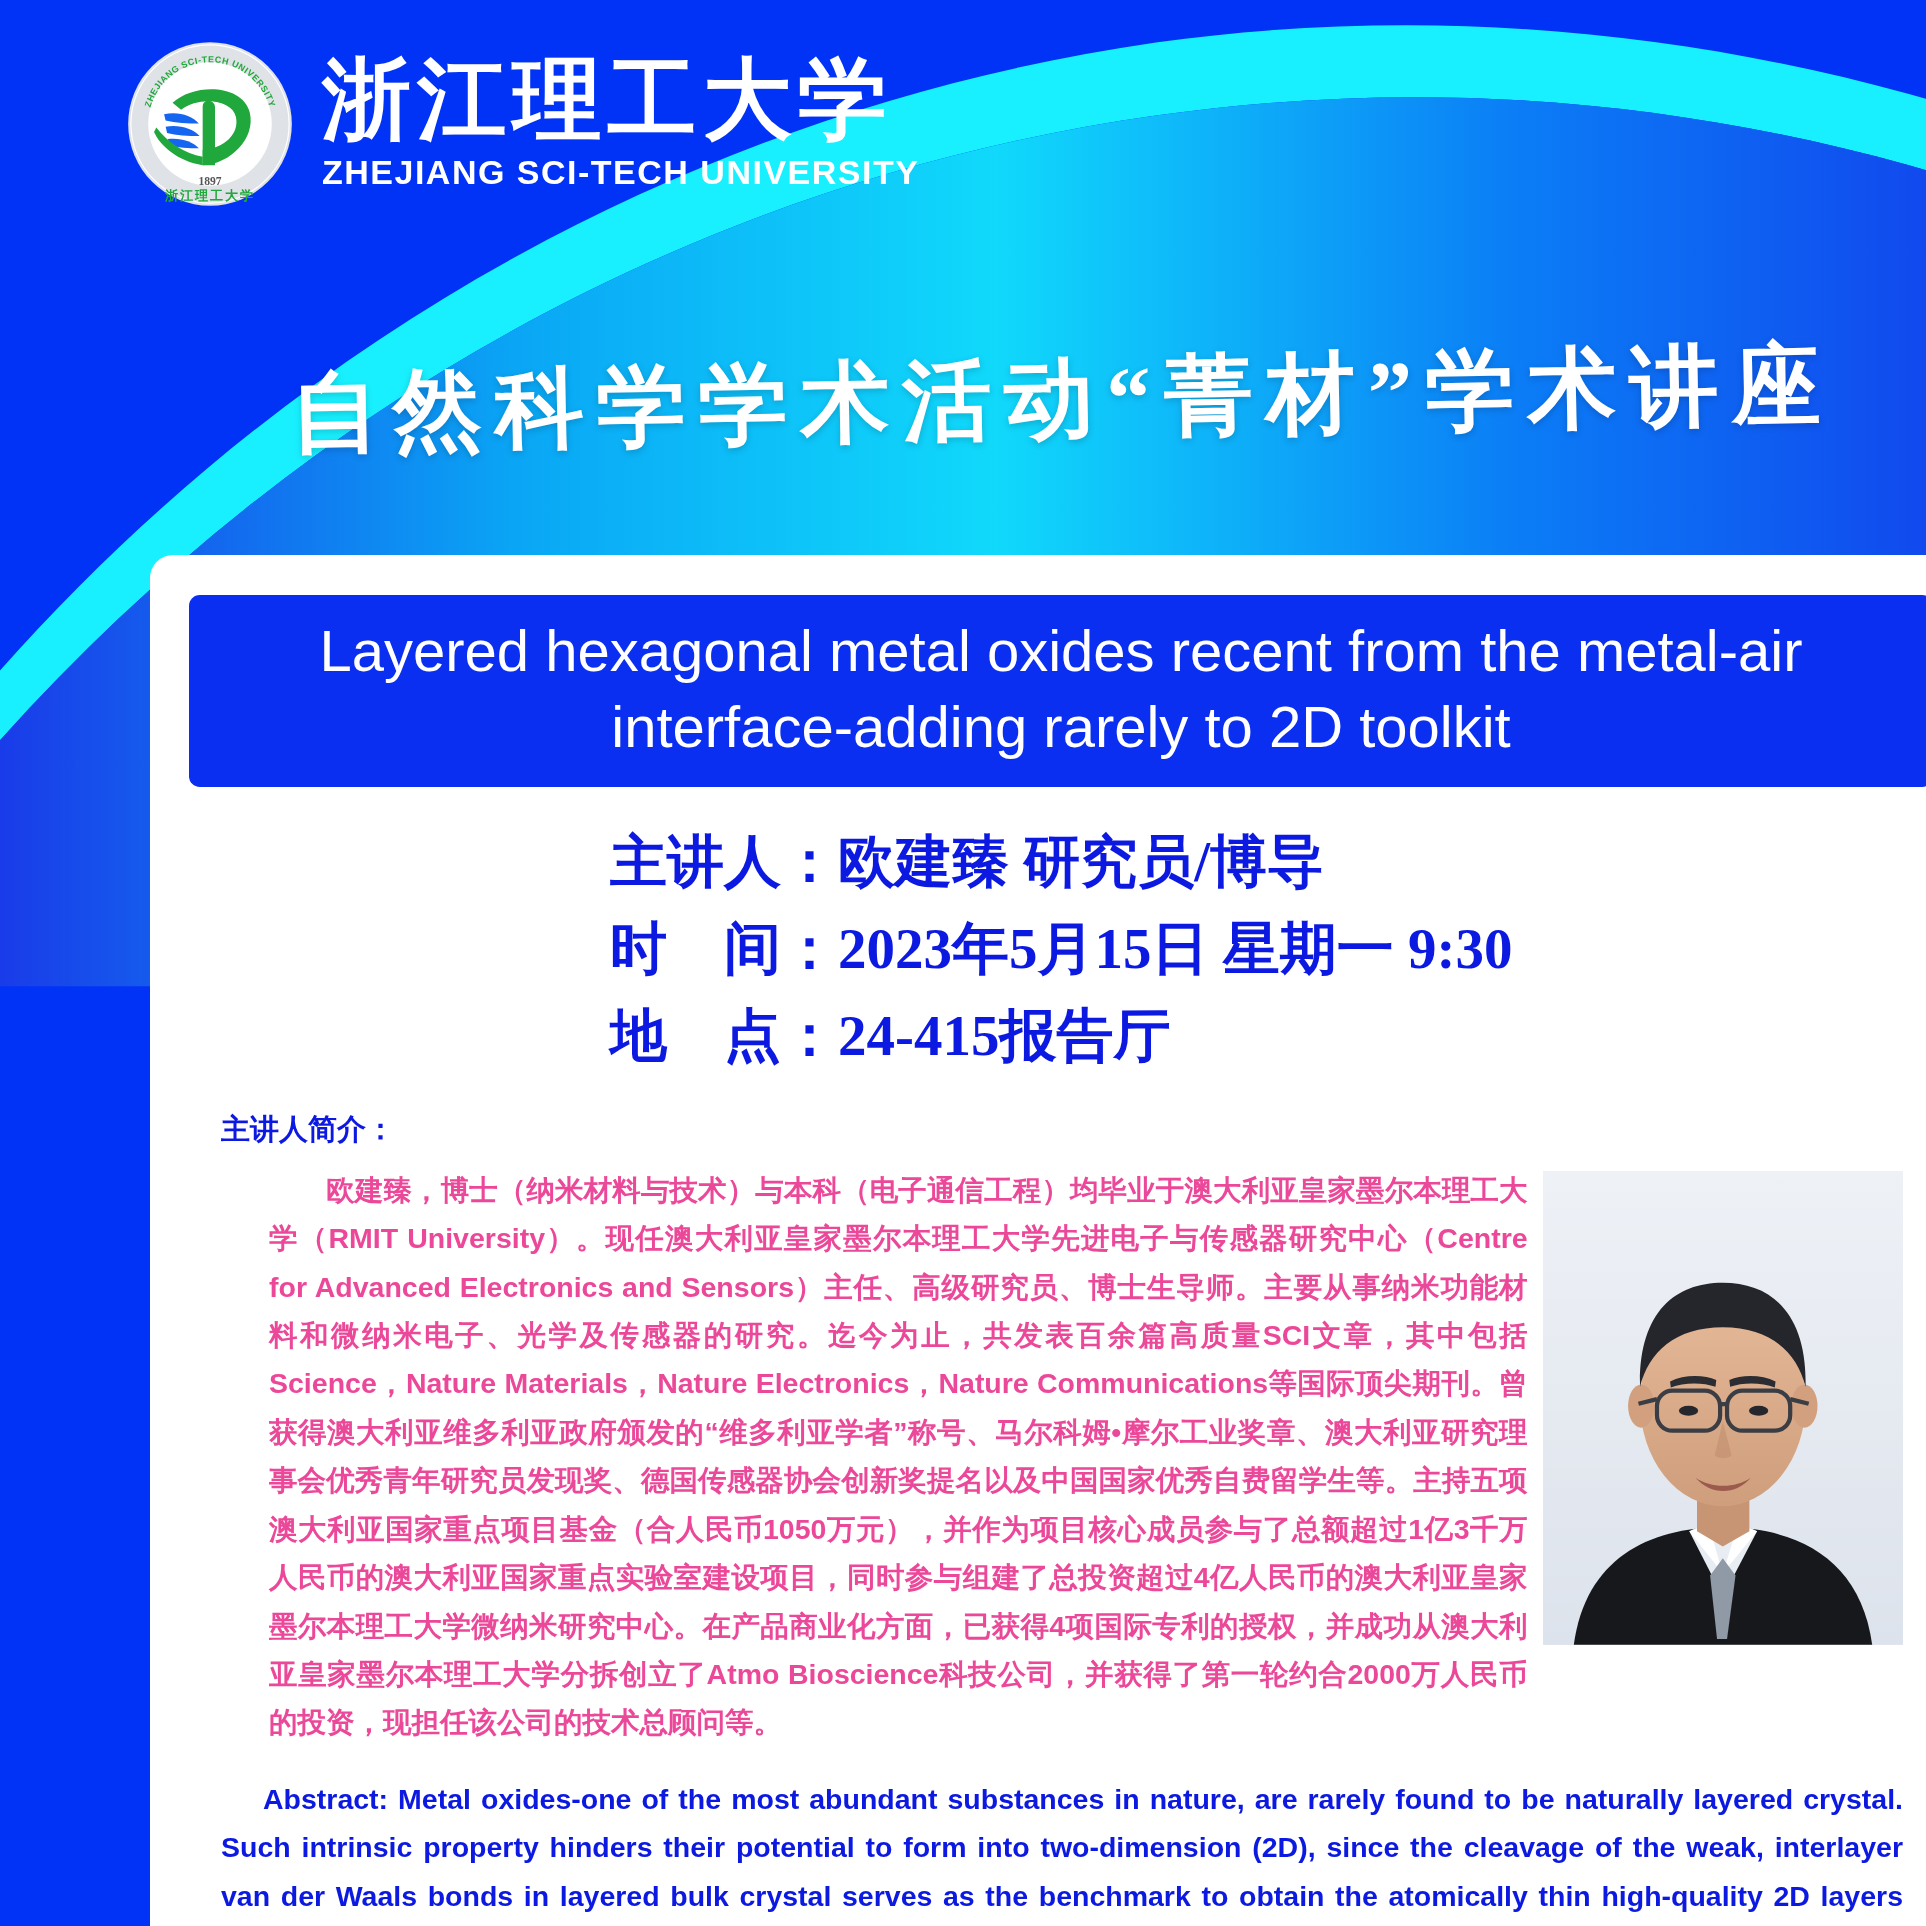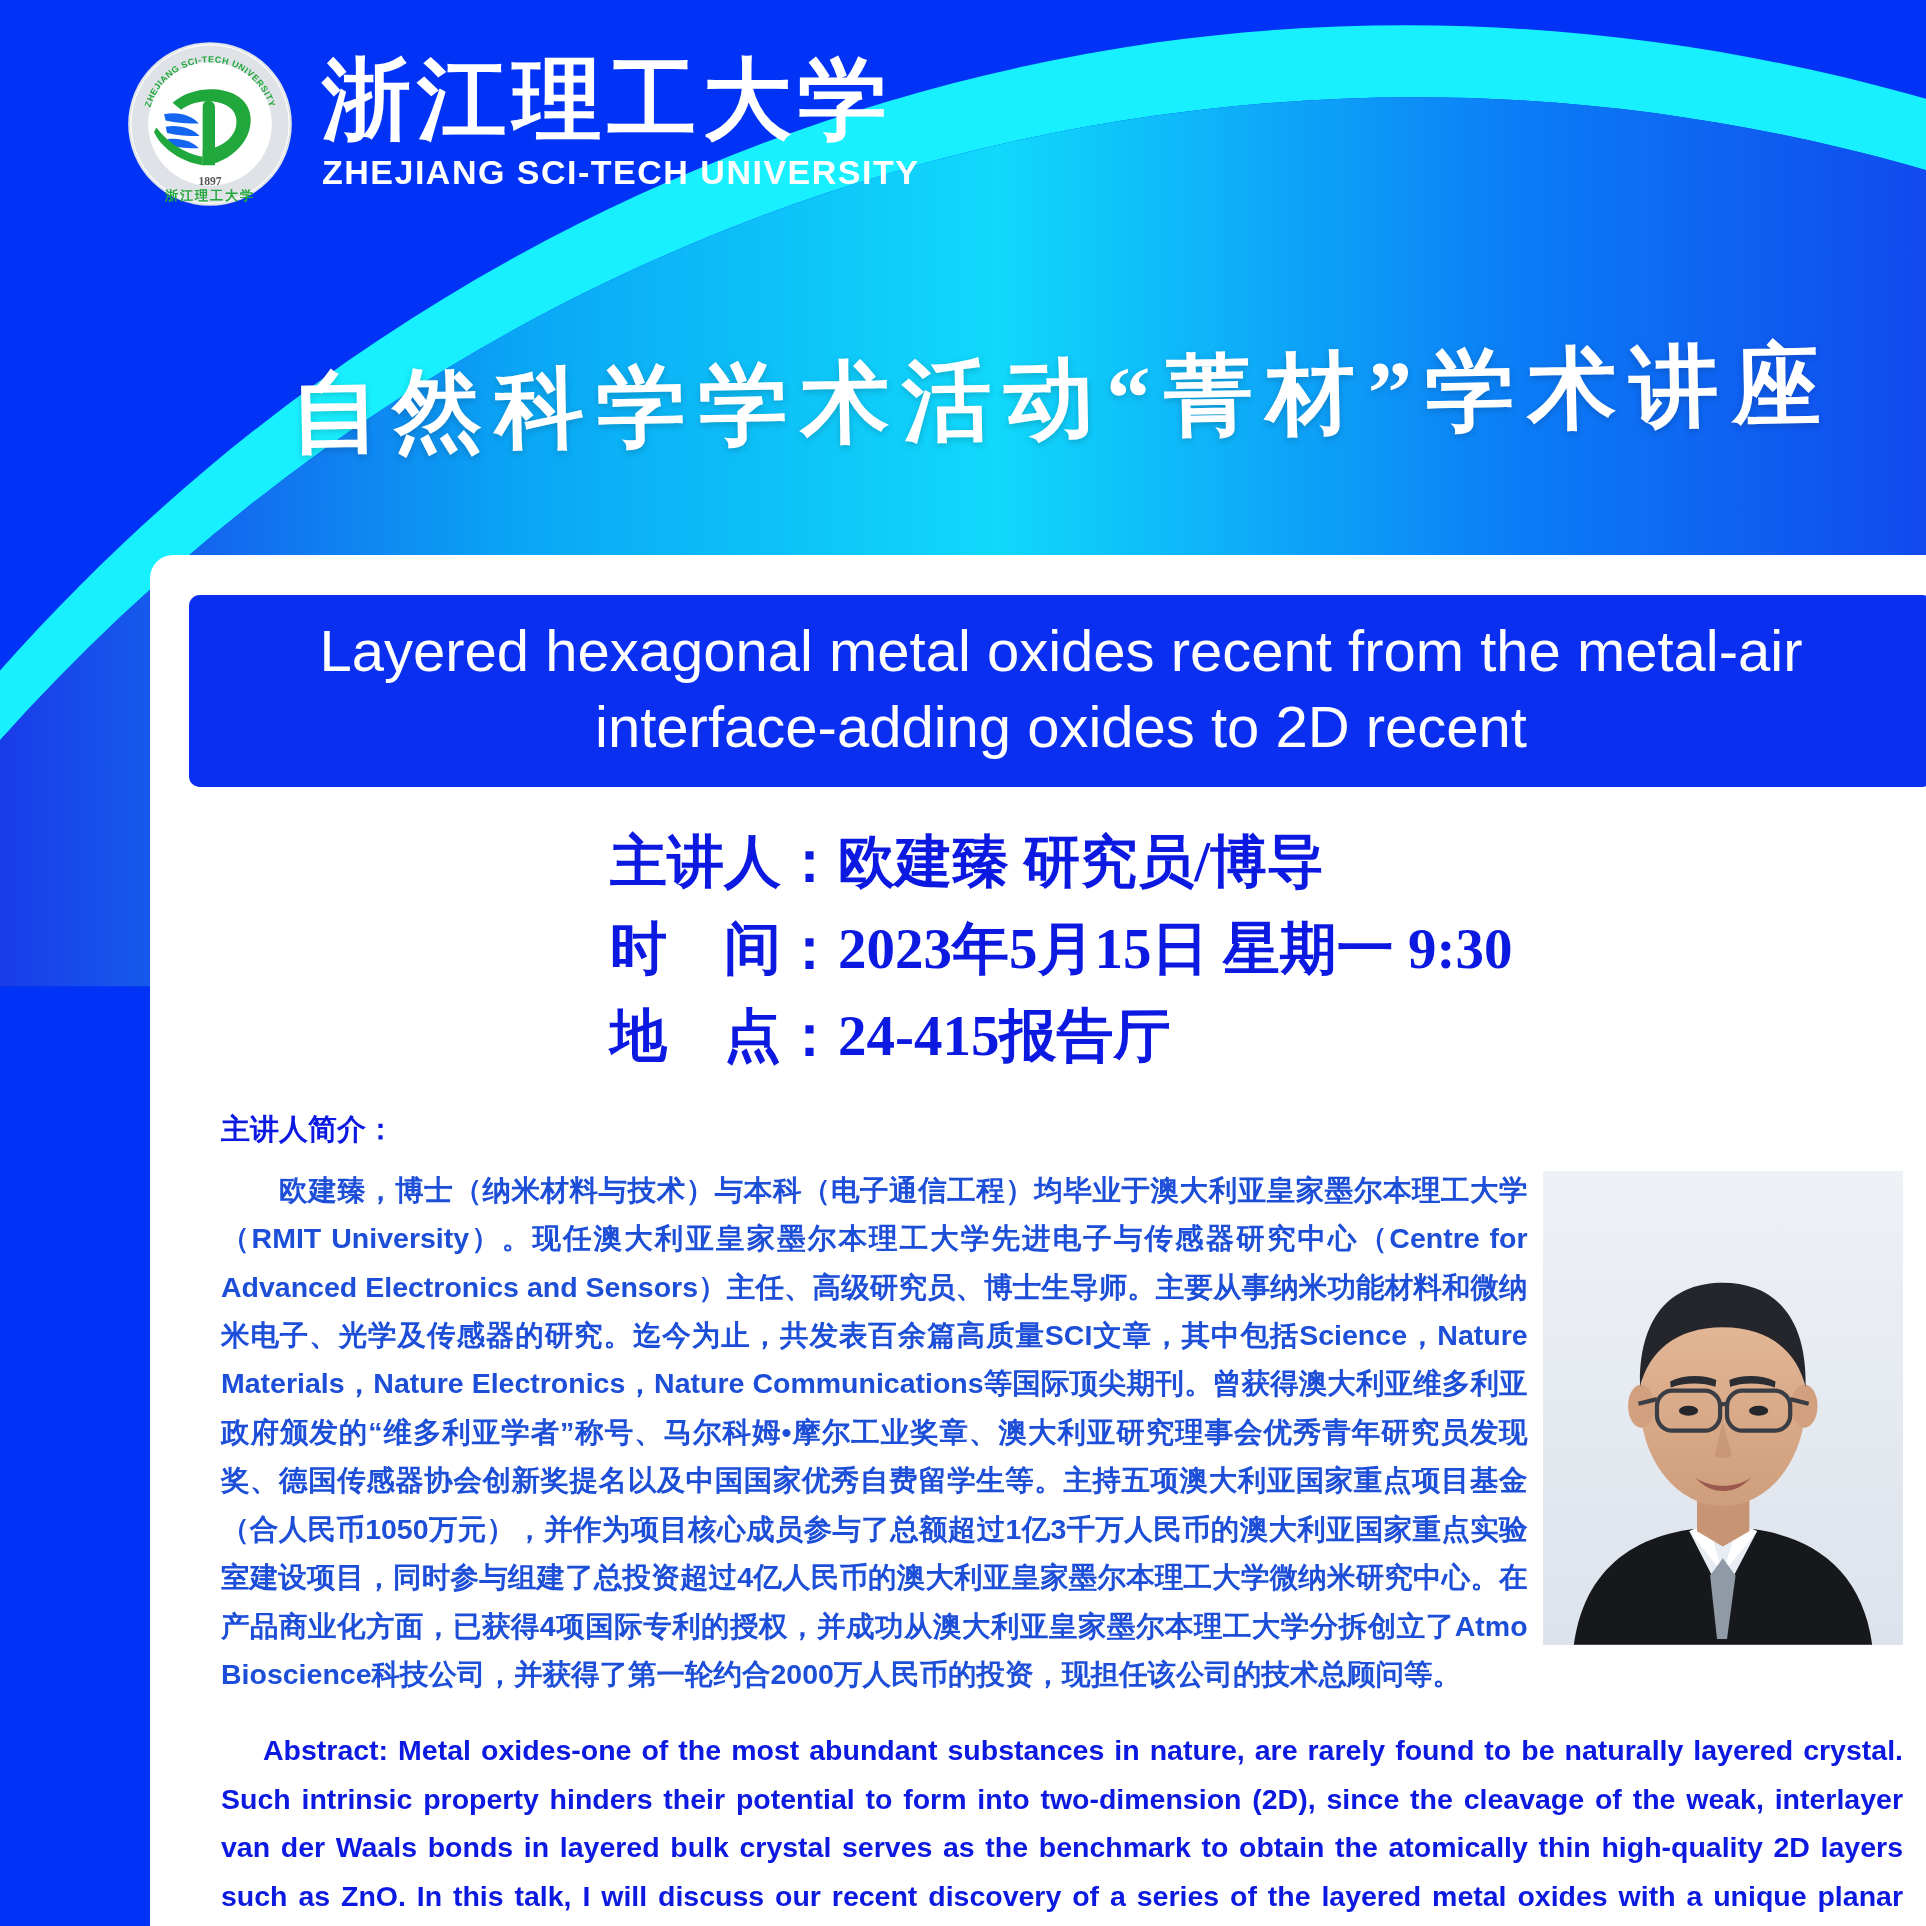--- a/index.html
+++ b/index.html
@@ -77,23 +77,24 @@
     color:#0c19e0;font-weight:bold;font-size:29px;
     font-family:"Liberation Sans","DejaVu Sans",sans-serif;
   }
   #bio-wrap{position:relative;margin:15.4px 69px 0 71px;}
   #portrait{
     float:right;width:360px;height:474px;margin:5.4px 0 7px 15.4px;
     border:0;position:relative;overflow:hidden;background:#e9ecf2;
     shape-outside:inset(0);
   }
   #bio-text{
-    color:#1d4ed8;font-weight:bold;font-size:28.5px;line-height:1.70;
+    color:#ec4899;font-weight:bold;font-size:28.5px;line-height:1.70;
     text-align:justify;text-justify:inter-character;
     font-family:"Liberation Sans","DejaVu Sans",sans-serif;
+    margin-left:48px;
   }
   #abstract{
     clear:both;margin:28px 69px 0 71px;
     color:#0c19e0;font-weight:bold;font-size:28.5px;line-height:1.70;
     text-align:justify;
     font-family:"Liberation Sans","DejaVu Sans",sans-serif;
     text-indent:42px;
   }
 
   
@@ -169,21 +170,21 @@
       <div class="logo-en">ZHEJIANG SCI-TECH UNIVERSITY</div>
     </div>
   </div>
 
   <div id="banner-title">自然科学学术活动“菁材”学术讲座</div>
 
   <div id="card">
 
     <div id="talk-title">
       <span>Layered hexagonal metal oxides recent from the metal-air</span><br>
-      <span>interface-adding oxides to 2D recent</span>
+      <span>interface-adding rarely to 2D toolkit</span>
     </div>
 
     <div id="meta">
       <div class="meta-row">主讲人：欧建臻 研究员/博导</div>
       <div class="meta-row">时　间：2023年5月15日 星期一 9:30</div>
       <div class="meta-row">地　点：24-415报告厅</div>
     </div>
 
     <div id="bio-head">主讲人简介：</div>
 

